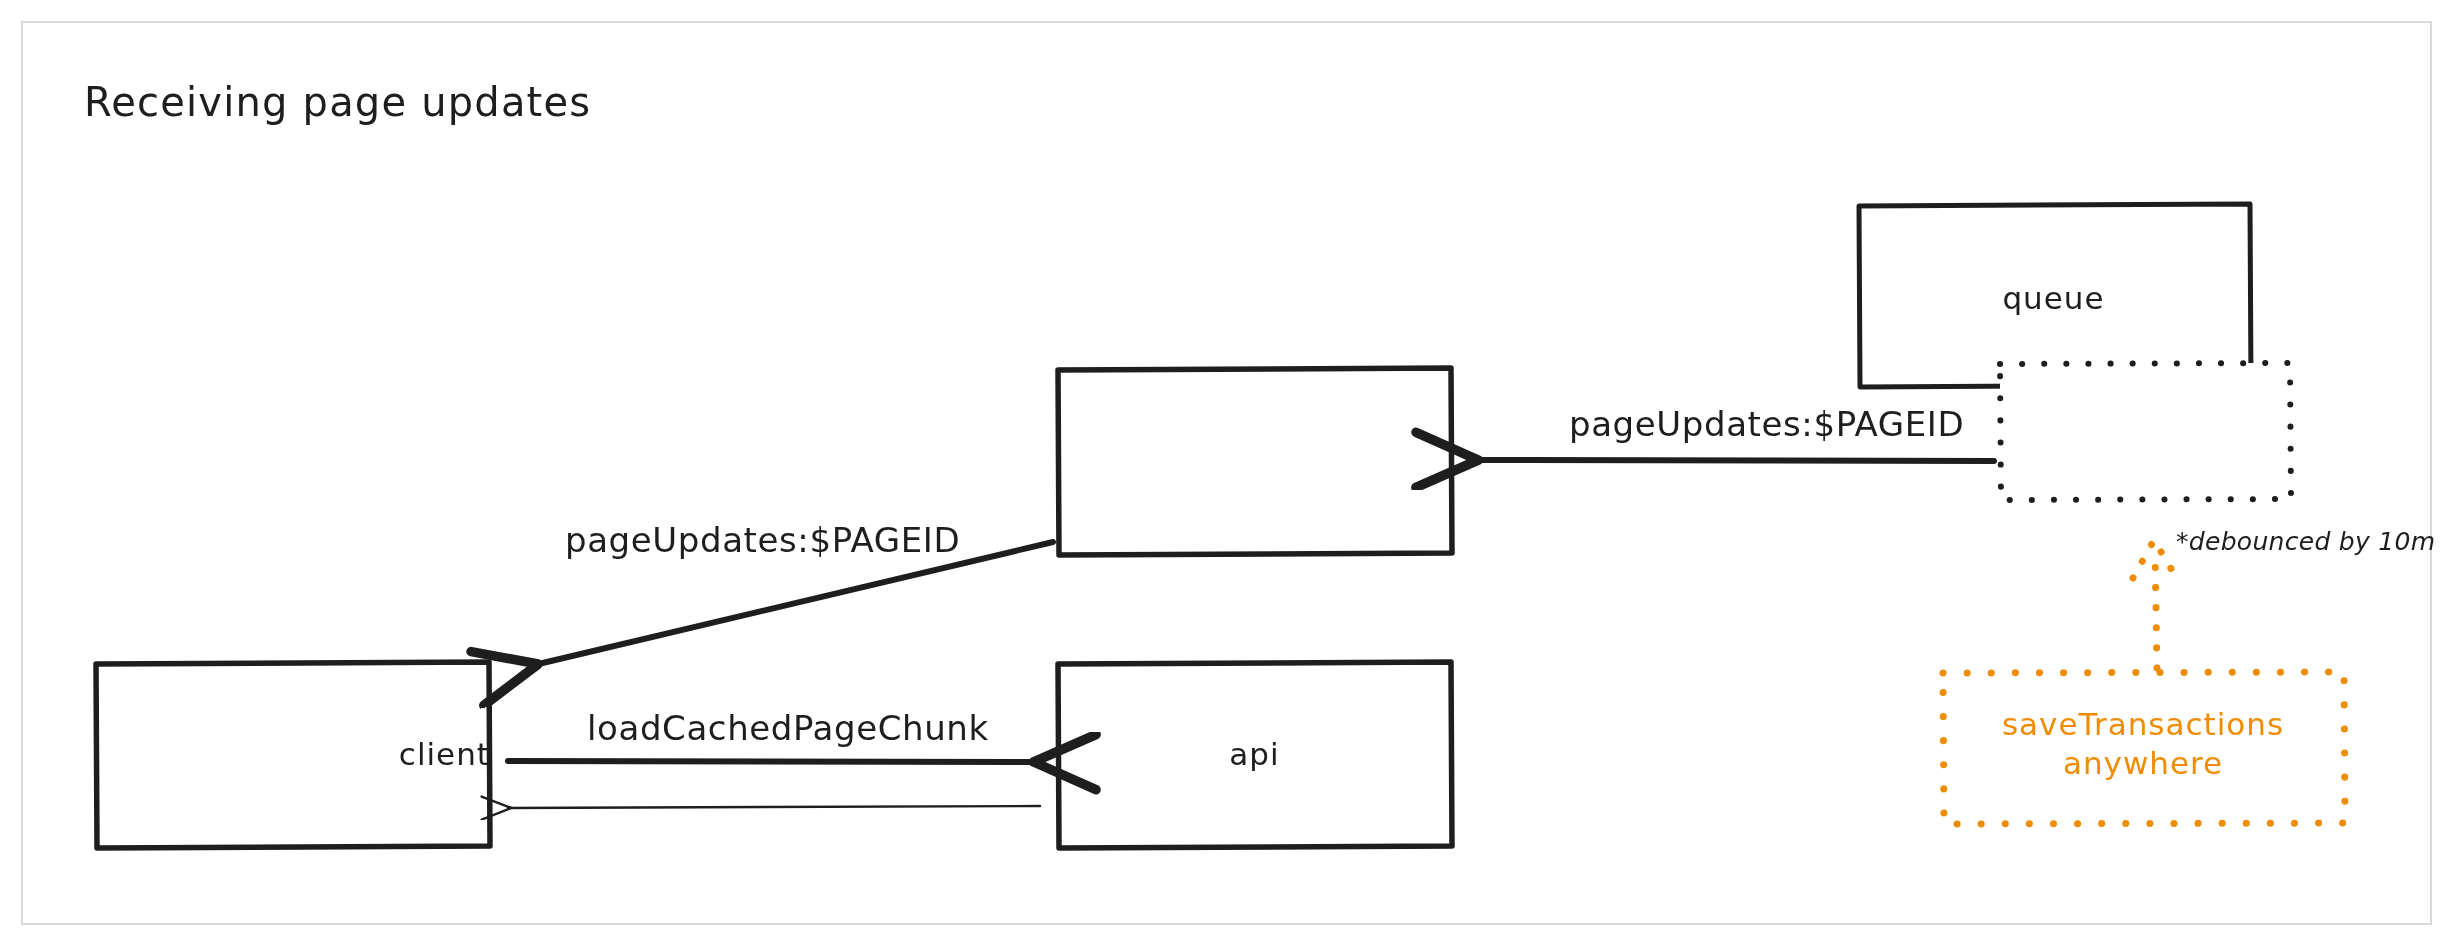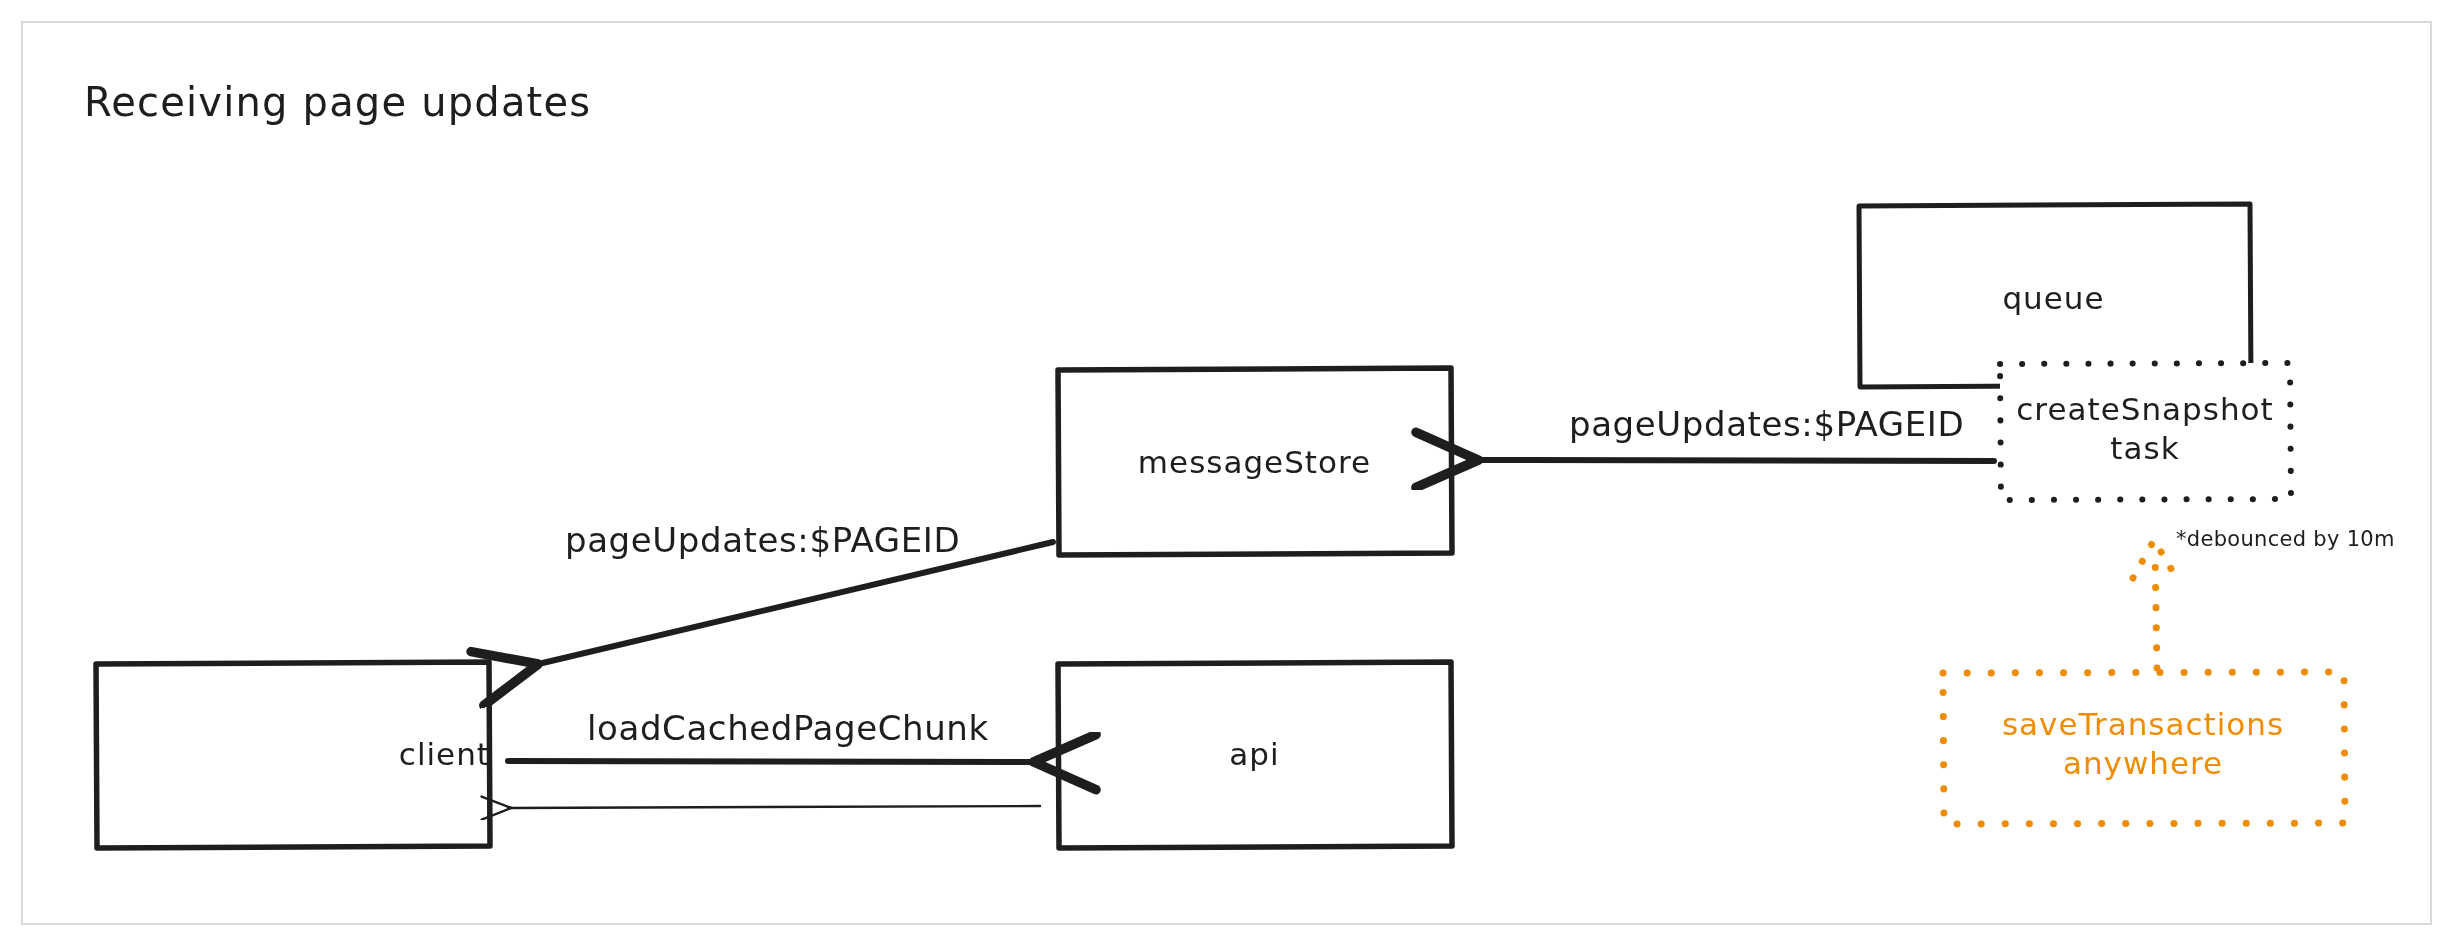--- a/index.html
+++ b/index.html
@@ -76,22 +76,23 @@
   #label-queue        { left: 1857px; top: 279px; width: 393px; }
   #label-createsnapshot { left: 2000px; top: 390px; width: 290px; }
   #label-savetx       { left: 1943px; top: 705px; width: 400px; }
 
   #edge-label-1 { left: 565px;  top: 520px; }
   #edge-label-2 { left: 1569px; top: 404px; }
   #edge-label-3 { left: 587px;  top: 708px; }
   #note-debounce {
     left: 2176px;
     top: 527px;
-    font-size: 21px;
+    font-size: 25px;
     letter-spacing: 0.3px;
+    font-style: italic;
   }
 </style>
 </head>
 <body>
 
 <div id="canvas">
 
   <div id="frame"></div>
 
   <svg id="diagram-svg" viewBox="0 0 2454 947" xmlns="http://www.w3.org/2000/svg">
@@ -148,28 +149,25 @@
     <g>
       <path d="M 2157 668 L 2155 551" fill="none" stroke="#f08c00" stroke-width="7" stroke-linecap="round" stroke-dasharray="0.1 20"></path>
       <path d="M 2133 578 L 2154 540 L 2176 577" fill="none" stroke="#f08c00" stroke-width="7" stroke-linecap="round" stroke-linejoin="round" stroke-dasharray="0.1 19"></path>
     </g>
   </svg>
 
   <div class="txt hand" id="page-title">Receiving page updates</div>
 
   <div class="txt hand node-label" id="label-client">client</div>
 
-  <div class="txt hand node-label" id="label-messagestore">messageStore</div>
 
   <div class="txt hand node-label" id="label-api">api</div>
 
   <div class="txt hand node-label" id="label-queue">queue</div>
 
-  <div class="txt hand node-label" id="label-createsnapshot">createSnapshot
-task</div>
 
   <div class="txt hand node-label orange" id="label-savetx">saveTransactions
 anywhere</div>
 
   <div class="txt hand edge-label" id="edge-label-1">pageUpdates:$PAGEID</div>
 
   <div class="txt hand edge-label" id="edge-label-2">pageUpdates:$PAGEID</div>
 
   <div class="txt hand edge-label" id="edge-label-3">loadCachedPageChunk</div>
 

